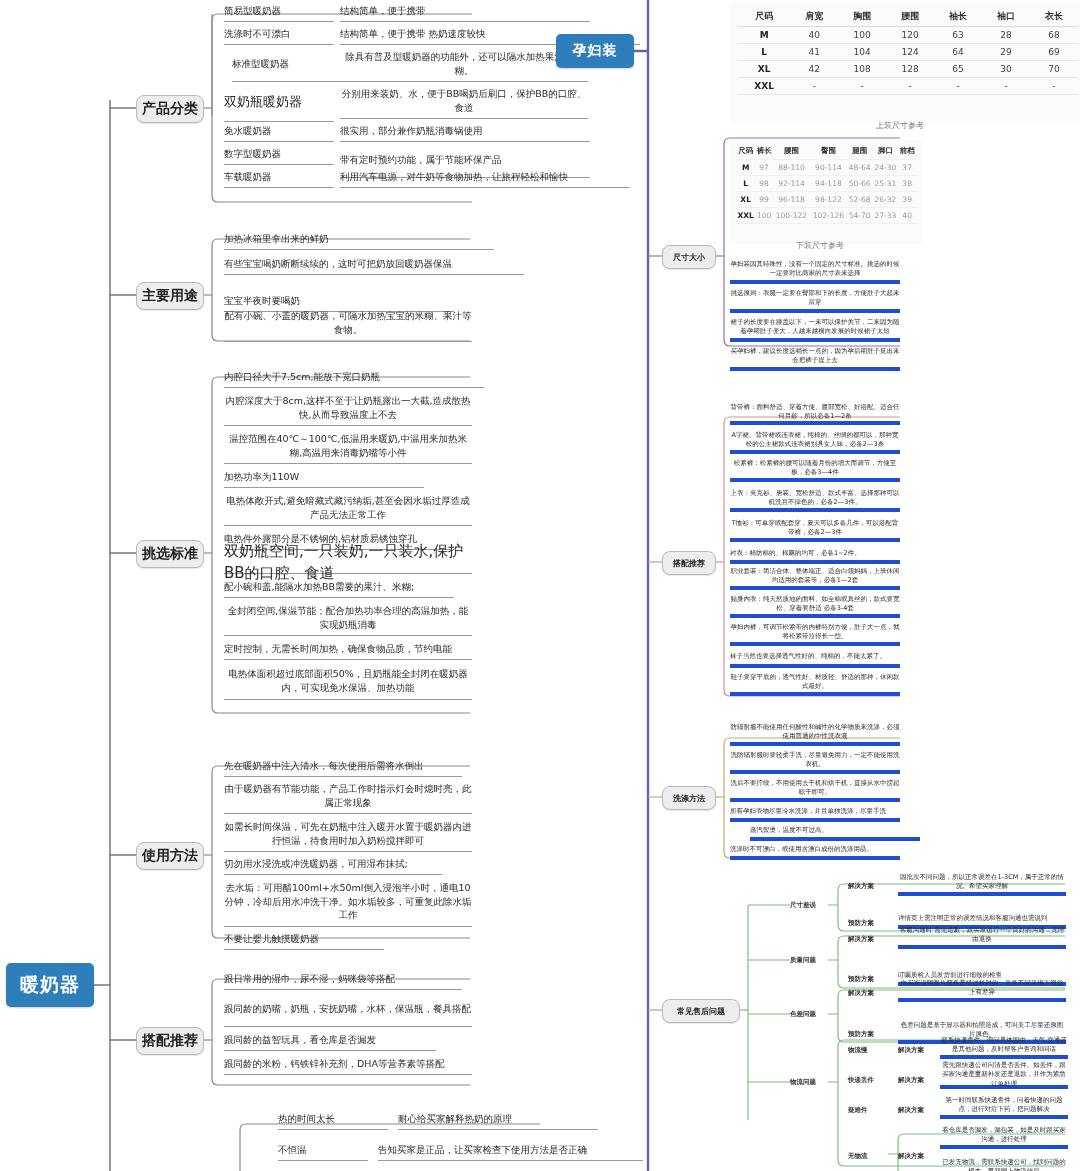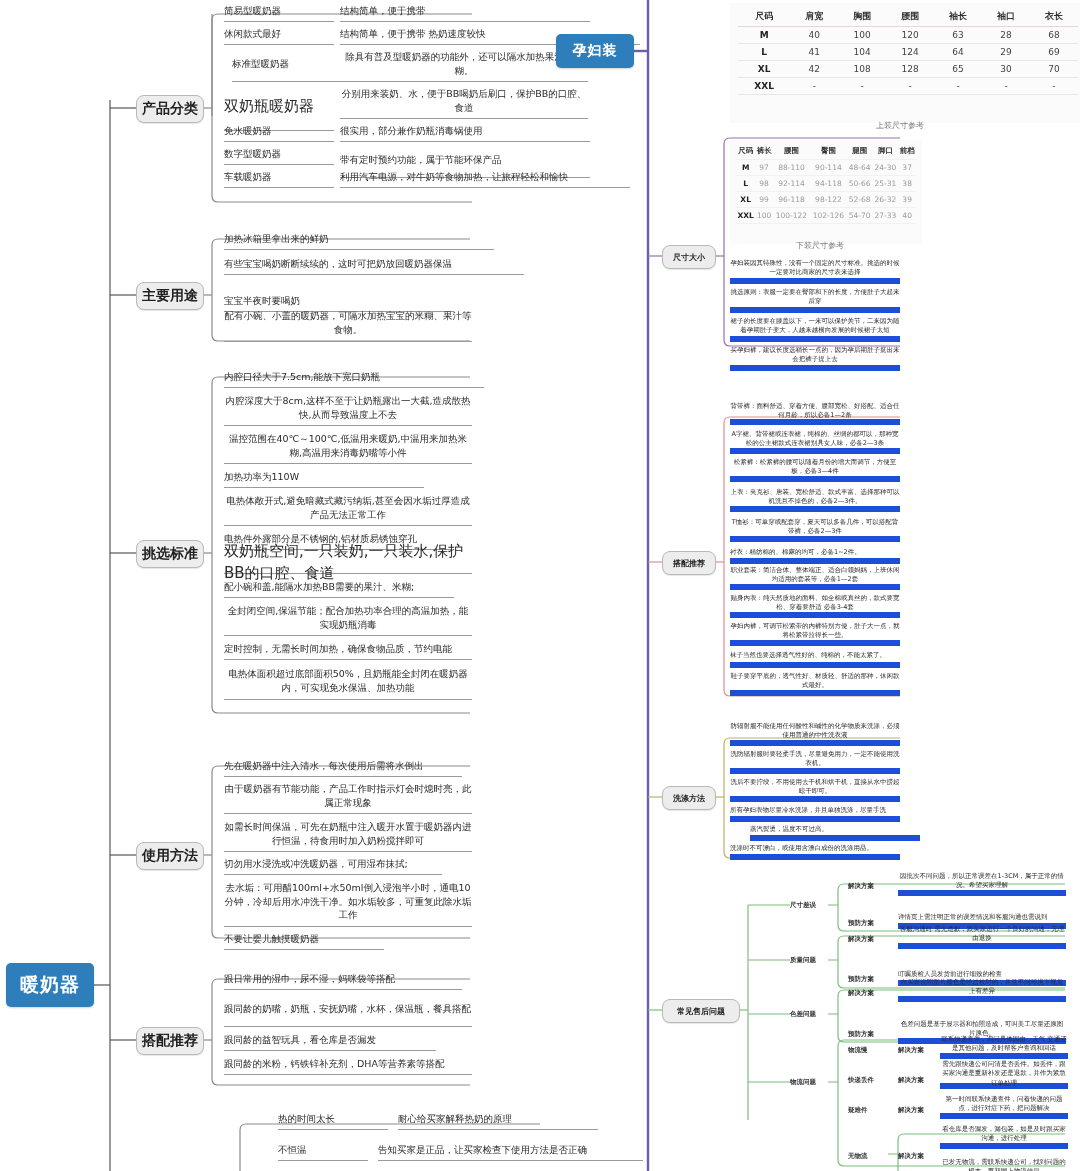--- a/index.html
+++ b/index.html
@@ -44,21 +44,21 @@
 
   
   .leaf{
     position:absolute;
     color:#2a2a2a;
     line-height:1.45;
     box-sizing:border-box;
     display:flex;align-items:center;
   }
   .leaf.ul{border-bottom:1px solid #9a9a9a;}
-  .leaf.ul-thin{border-bottom:6px solid #1d4ed8;}
+  .leaf.ul-thin{border-bottom:4px solid #1d4ed8;}
   .c{text-align:center;}
   .l{text-align:left;}
 
   
   .plabel{
     position:absolute;color:#333;font-weight:700;
     display:flex;align-items:center;
   }
 
   
@@ -165,27 +165,27 @@
     </g>
   </svg>
 
   <div class="root" id="root-left">暖奶器</div>
 
   <div class="branch small" style="left:136px;top:95px;width:66px;height:26px;">产品分类</div>
 
   <div class="leaf l ul" style="left:224px;top:0px;width:110px;height:22px;font-size:9.5px;">简易型暖奶器</div>
   <div class="leaf c ul" style="left:340px;top:0px;width:250px;height:22px;font-size:9.5px;">结构简单，便于携带</div>
 
-  <div class="leaf l ul" style="left:224px;top:23px;width:110px;height:22px;font-size:9.5px;">休闲款式最好</div>
+  <div class="leaf l ul" style="left:224px;top:23px;width:110px;height:22px;font-size:9.5px;">洗涤时不可漂白</div>
   <div class="leaf c ul" style="left:340px;top:23px;width:300px;height:22px;font-size:9.5px;">结构简单，便于携带 热奶速度较快</div>
 
   <div class="leaf l ul" style="left:224px;top:46px;width:110px;height:36px;font-size:9.5px;margin-left:8px;">标准型暖奶器</div>
   <div class="leaf c ul" style="left:340px;top:46px;width:248px;height:36px;font-size:9.5px;">除具有普及型暖奶器的功能外，还可以隔水加热果汁、米糊。</div>
 
-  <div class="leaf l ul" style="left:224px;top:83px;width:110px;height:48px;font-size:15px;">双奶瓶暖奶器</div>
+  <div class="leaf l ul" style="left:224px;top:83px;width:110px;height:39px;font-size:13px;">双奶瓶暖奶器</div>
   <div class="leaf c ul" style="left:340px;top:83px;width:248px;height:36px;font-size:9.5px;">分别用来装奶、水，便于BB喝奶后刷口，保护BB的口腔、食道</div>
 
   <div class="leaf l ul" style="left:224px;top:120px;width:110px;height:22px;font-size:9.5px;">免水暖奶器</div>
   <div class="leaf c ul" style="left:340px;top:120px;width:250px;height:22px;font-size:9.5px;">很实用，部分兼作奶瓶消毒锅使用</div>
 
   <div class="leaf l ul" style="left:224px;top:143px;width:110px;height:22px;font-size:9.5px;">数字型暖奶器</div>
   <div class="leaf c ul" style="left:340px;top:143px;width:250px;height:35px;font-size:9.5px;">带有定时预约功能，属于节能环保产品</div>
 
   <div class="leaf l ul" style="left:224px;top:166px;width:110px;height:22px;font-size:9.5px;">车载暖奶器</div>
   <div class="leaf c ul" style="left:340px;top:166px;width:290px;height:22px;font-size:9.5px;">利用汽车电源，对牛奶等食物加热，让旅程轻松和愉快</div>

